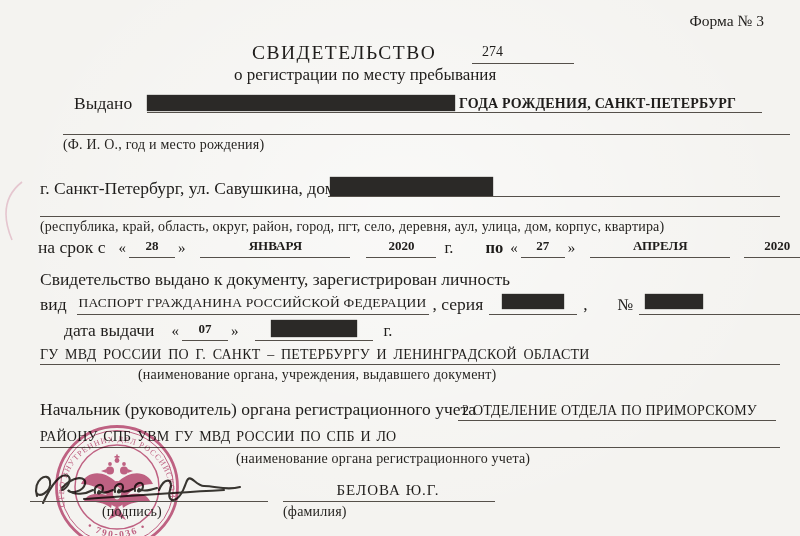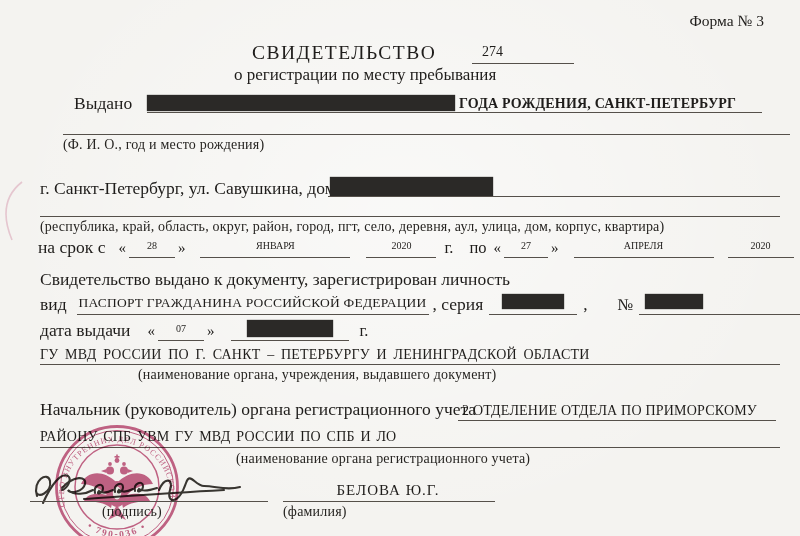--- a/index.html
+++ b/index.html
@@ -11,21 +11,21 @@
     font-family:"Liberation Serif","DejaVu Serif",serif;
     color:#1f1d1b;
   }
   .abs{position:absolute;}
   .cap{font-size:14px; color:#262421; text-align:left; letter-spacing:.2px; white-space:nowrap;}
   .rule{border-bottom:1.4px solid #55504a; height:0;}
   .redact{background:#2b2927; box-shadow:0 0 1px #2b2927;}
   .body-t{font-size:17.5px; white-space:nowrap;}
   .cond{font-size:14px; letter-spacing:.2px; white-space:nowrap;}
   .slot{border-bottom:1.4px solid #55504a; display:inline-flex; justify-content:center; height:21px; box-sizing:border-box;}
-  .slot .val{font-weight:normal; font-size:10px; line-height:17px;}
+  .slot .val{font-weight:bold; font-size:13px; line-height:17px;}
   .row{display:flex; align-items:flex-end; white-space:nowrap;}
   .q{font-size:15px; line-height:20px; padding:0 3px;}
   .glbl{font-size:16.5px; line-height:20px;}
   .title{font-size:19.5px; letter-spacing:1.5px; white-space:nowrap;}
   .subtitle{font-size:17px; white-space:nowrap;}
   .stamp-svg{mix-blend-mode:multiply; opacity:.88;}
   .sig-svg{mix-blend-mode:multiply;}
 </style>
 </head>
 <body>
@@ -63,21 +63,21 @@
         <span class="val">28</span>
       </span>
     <span class="q">»</span>
     <span class="slot" style="width:150px; margin-left:12px;">
         <span class="val">ЯНВАРЯ</span>
       </span>
     <span class="slot" style="width:70px; margin-left:16px;">
         <span class="val">2020</span>
       </span>
     <span class="glbl" style="margin-left:8px;">г.</span>
-    <span class="glbl" style="margin-left:16px;">по</span>
+    <span class="glbl" style="margin-left:32px;font-weight:bold;">по</span>
     <span class="q" style="margin-left:4px;">«</span>
     <span class="slot" style="width:44px;">
         <span class="val">27</span>
       </span>
     <span class="q">»</span>
     <span class="slot" style="width:140px; margin-left:12px;">
         <span class="val">АПРЕЛЯ</span>
       </span>
     <span class="slot" style="width:66px; margin-left:14px;">
         <span class="val">2020</span>
@@ -97,21 +97,21 @@
       <span class="redact" style="width:62px; height:15px; margin-bottom:1px;"></span>
     </span>
     <span class="body-t" style="line-height:21px; margin-left:6px;">,</span>
     <span class="glbl" style="margin-left:30px;">№</span>
     <span class="slot" style="width:162px; margin-left:6px; justify-content:flex-start;">
       <span class="redact" style="width:58px; height:15px; margin:0 0 1px 6px;"></span>
     </span>
   </div>
 
   <div class="abs row" style="left:40px; top:320px;">
-    <span class="body-t" style="line-height:21px;">дата выдачи</span>
+    <span class="body-t" style="line-height:21px;margin-left:24px;">дата выдачи</span>
     <span class="q" style="margin-left:14px;">«</span>
     <span class="slot" style="width:46px;">
         <span class="val">07</span>
       </span>
     <span class="q">»</span>
     <span class="slot" style="width:118px; margin-left:14px; justify-content:center;">
       <span class="redact" style="width:86px; height:17px;"></span>
     </span>
     <span class="glbl" style="margin-left:10px;">г.</span>
   </div>

